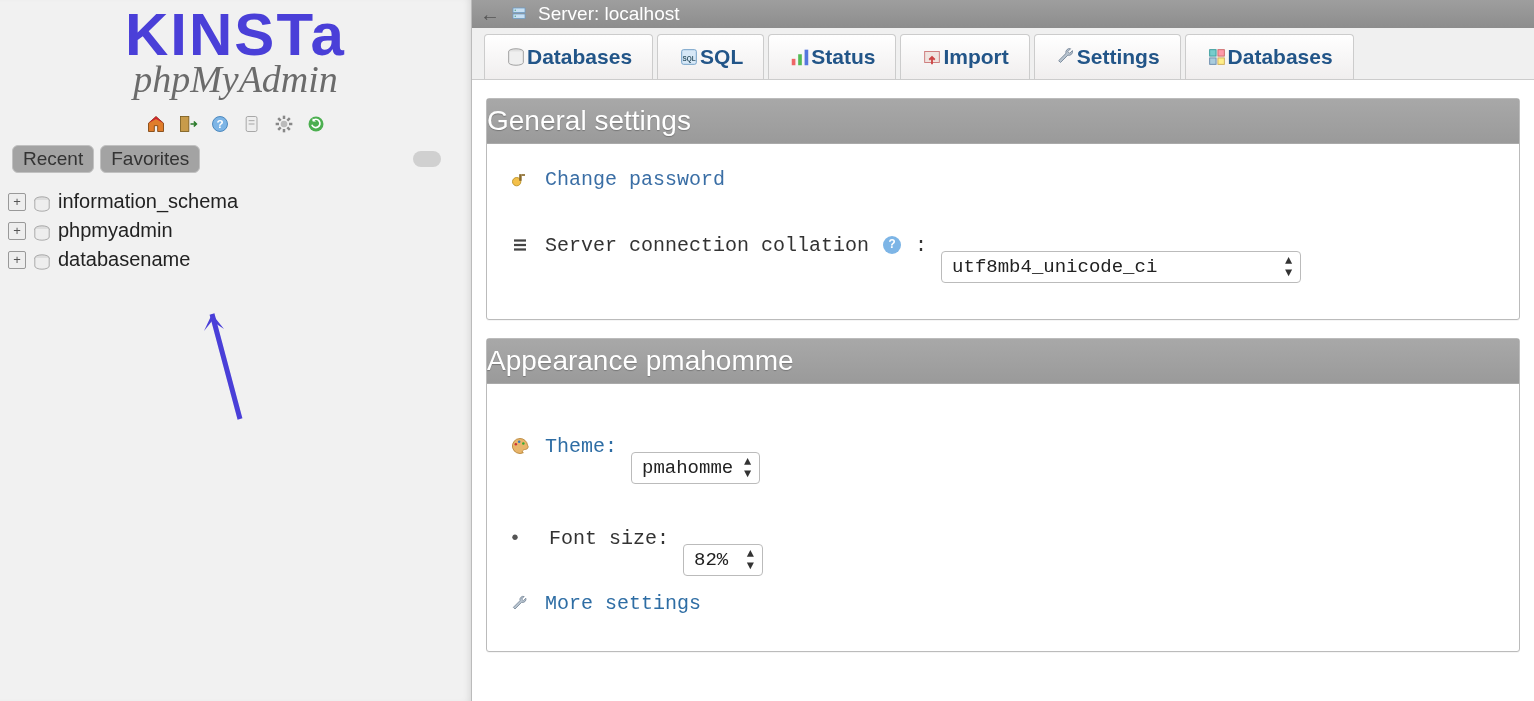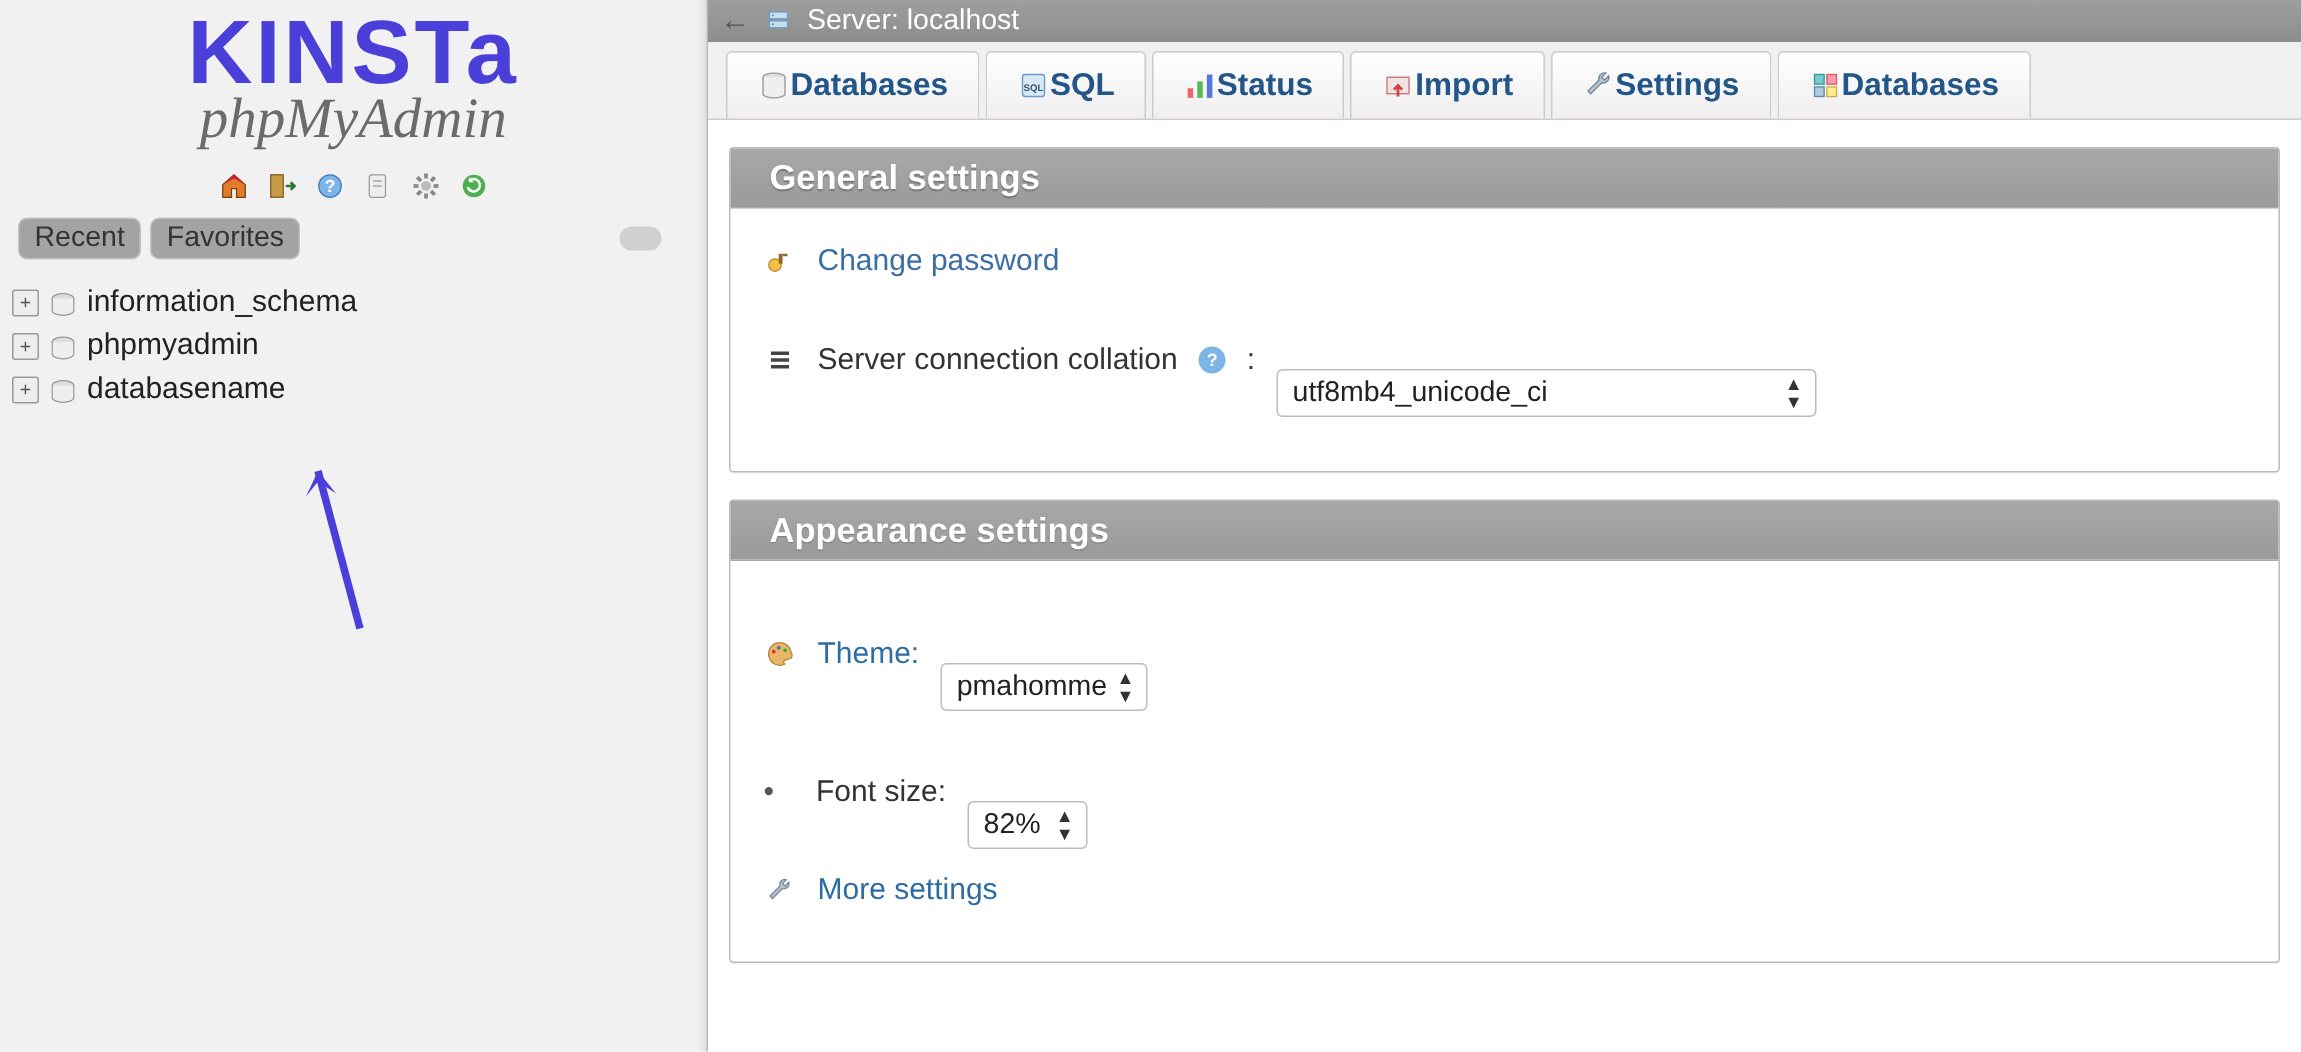--- a/index.html
+++ b/index.html
@@ -149,27 +149,27 @@
   .panel {
     margin: 18px 14px 0;
     border: 1px solid #bbb;
     border-radius: 3px;
     background:#fff;
     box-shadow: 0 1px 0 rgba(0,0,0,0.04);
   }
   .panel-header {
     background: linear-gradient(to bottom,#a8a8a8,#9a9a9a);
     color:#fff;
-    font-size: 23px;
-    font-weight:700;
-    padding: 6px 26px;
+    font-size: 28px;
+    font-weight:400;
+    padding: 6px 0;
     border-bottom:1px solid #aaa;
     text-shadow: 0 1px 1px rgba(0,0,0,0.25);
   }
-  .panel-body { padding: 16px 22px 28px; }
+  .panel-body { padding: 16px 22px 28px; font-family: Liberation Mono, monospace; }
   .row {
     display:flex; align-items:center; gap: 14px;
     font-size: 20px;
     padding: 8px 0;
     color:#333;
   }
   .row .label { color:#3a6ea5; cursor:pointer; }
   .bullet::before { content:"•"; color:#555; margin-right:14px; }
   .select {
     background:#fff; border:1px solid #bbb; border-radius:4px;
@@ -396,21 +396,21 @@
           <span>:</span>
           <div class="select wide">
             <span>utf8mb4_unicode_ci</span>
             <span class="caret">▲<br>▼</span>
           </div>
         </div>
       </div>
     </section>
 
     <section class="panel">
-      <div class="panel-header">Appearance settings</div>
+      <div class="panel-header">Appearance pmahomme</div>
       <div class="panel-body">
         <div class="row">
           <span class="icon16">
             <svg viewBox="0 0 24 24" width="20" height="20">
                 <path d="M12 3 a9 9 0 1 0 4 17 c-3 -1 0 -4 3 -4 a3 3 0 0 0 2 -5 A9 9 0 0 0 12 3" fill="#e8b56a" stroke="#b58030"></path>
                 <circle cx="7" cy="10" r="1.5" fill="#c33"></circle>
                 <circle cx="11" cy="7" r="1.5" fill="#37b"></circle>
                 <circle cx="16" cy="9" r="1.5" fill="#3a3"></circle>
               </svg>
           </span>

